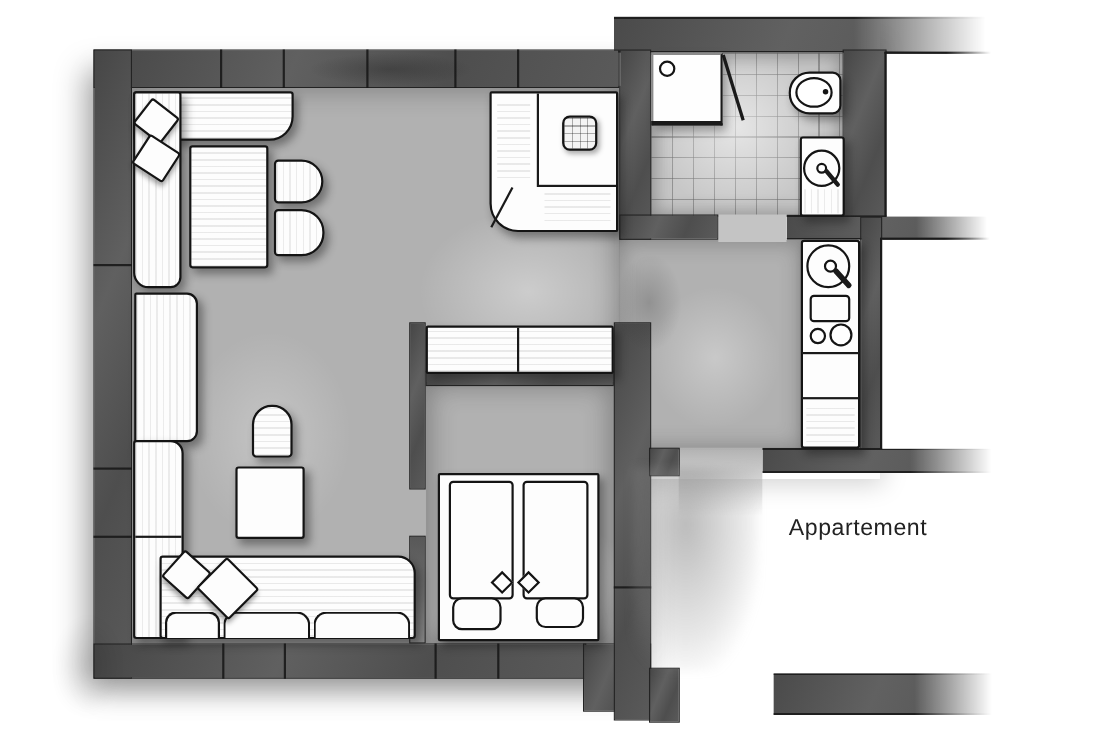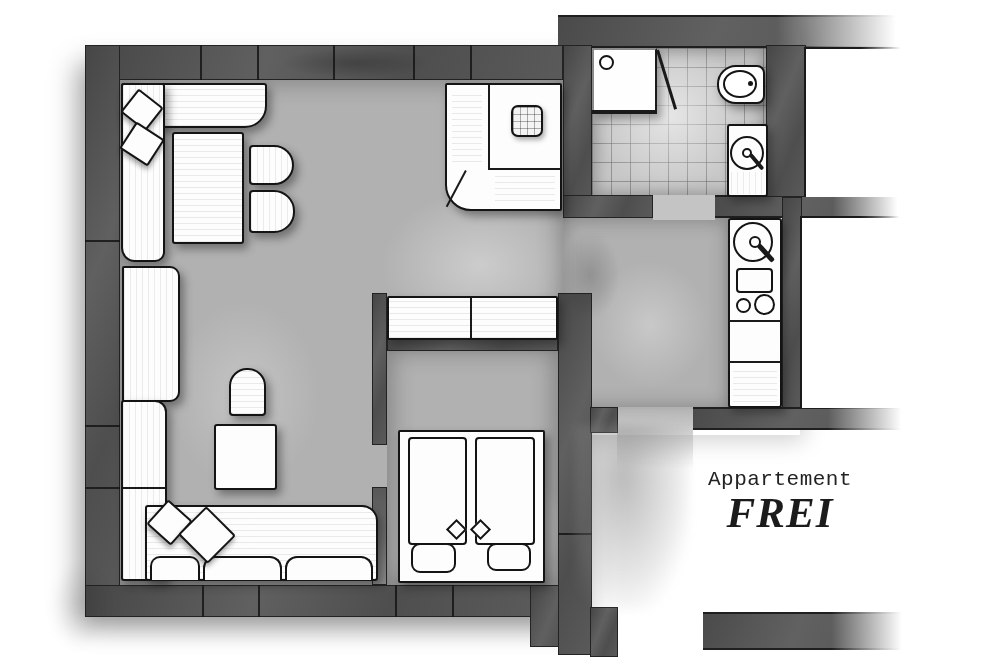--- a/index.html
+++ b/index.html
@@ -29,21 +29,21 @@
       border-radius:3px;box-shadow:4px 5px 8px rgba(25,25,25,.42);}
   .noshadow{box-shadow:none;}
   .ln{position:absolute;background:#1a1a1a;}
   .circle{border-radius:50%;}
   .hatchH{background-image:repeating-linear-gradient(0deg,rgba(0,0,0,.08) 0 1.4px,transparent 1.4px 6px);}
   .hatchV{background-image:repeating-linear-gradient(90deg,rgba(0,0,0,.07) 0 1.4px,transparent 1.4px 6px);}
   .sm{position:absolute;pointer-events:none;}
   .roomline{position:absolute;background:linear-gradient(to right,#1a1a1a 55%,rgba(26,26,26,0) 95%);}
   
   #title{position:absolute;left:600px;top:468px;width:360px;text-align:center;color:#1d1d1d;}
-  #title .brand{font-family:Liberation Mono, monospace;font-size:21px;letter-spacing:.5px;color:#222;}
+  #title .brand{font-family:Liberation Sans, sans-serif;font-size:21px;letter-spacing:.5px;color:#222;}
   #title .big{font-family:"Liberation Serif",serif;font-style:italic;font-weight:bold;
               font-size:43px;line-height:1.02;letter-spacing:1px;color:#1b1b1b;}
 </style>
 </head>
 <body>
 
 <div id="canvas">
 
   <div class="abs" style="left:85px;top:45px;width:505px;height:570px;box-shadow:-14px 14px 26px -4px rgba(0,0,0,.25),0 16px 24px -4px rgba(0,0,0,.25);"></div>
   <div class="abs" style="left:560px;top:15px;width:240px;height:420px;box-shadow:10px 12px 22px -6px rgba(0,0,0,.18);"></div>
@@ -177,16 +177,15 @@
   <div class="abs circle" style="left:754px;top:294px;width:21px;height:21px;border:2.2px solid #141414;background:#fff;"></div>
   <div class="ln" style="left:729px;top:320px;width:52px;height:2.2px;"></div>
   <div class="ln" style="left:729px;top:361px;width:52px;height:2.2px;"></div>
   <div class="abs hatchH" style="left:733px;top:368px;width:44px;height:34px;"></div>
 
   <div class="sm" style="left:575px;top:425px;width:115px;height:185px;background:radial-gradient(ellipse at 42% 28%,rgba(120,120,120,.5),rgba(150,150,150,.22) 55%,transparent 78%);filter:blur(4px);"></div>
   <div class="sm" style="left:50px;top:560px;width:60px;height:90px;background:radial-gradient(ellipse,rgba(0,0,0,.10),transparent 70%);filter:blur(4px);"></div>
 
   <div id="title">
     <div class="brand">Appartement</div>
-    <div class="big">FREI</div>
   </div>
 
 </div>
 
 </body></html>

